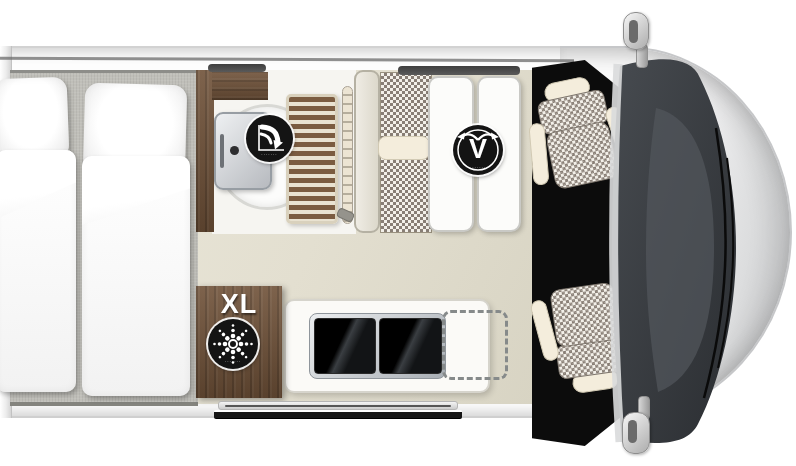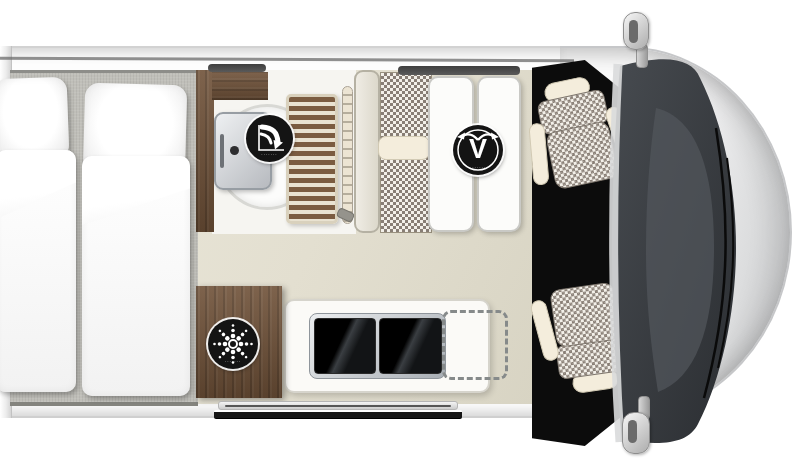--- a/index.html
+++ b/index.html
@@ -191,20 +191,21 @@
   <div class="win-strip" style="left:208px;top:64px;width:58px;"></div>
   <div class="win-strip" style="left:398px;top:66px;width:122px;height:9px;"></div>
 
   <div class="counter"></div>
   <div class="cooktop">
     <div class="glass" style="left:4px;width:62px;"></div>
     <div class="glass" style="left:69px;width:63px;"></div>
   </div>
   <div class="dashed-area"></div>
   <div class="fridge wood">
+    <div class="fridge-label">XL</div>
     <div class="badge" style="left:12px;top:33px;width:50px;height:50px;">
       <svg width="50" height="50" viewBox="-25 -25 50 50">
         <defs>
           <g id="ray" fill="#ffffff">
             <circle cy="-8" r="2.3"></circle>
               <circle cy="-13.5" r="1.8"></circle>
               <circle cy="-18.5" r="1.3"></circle>
           </g>
         </defs>
         <circle r="4" fill="none" stroke="#ffffff" stroke-width="2"></circle>

